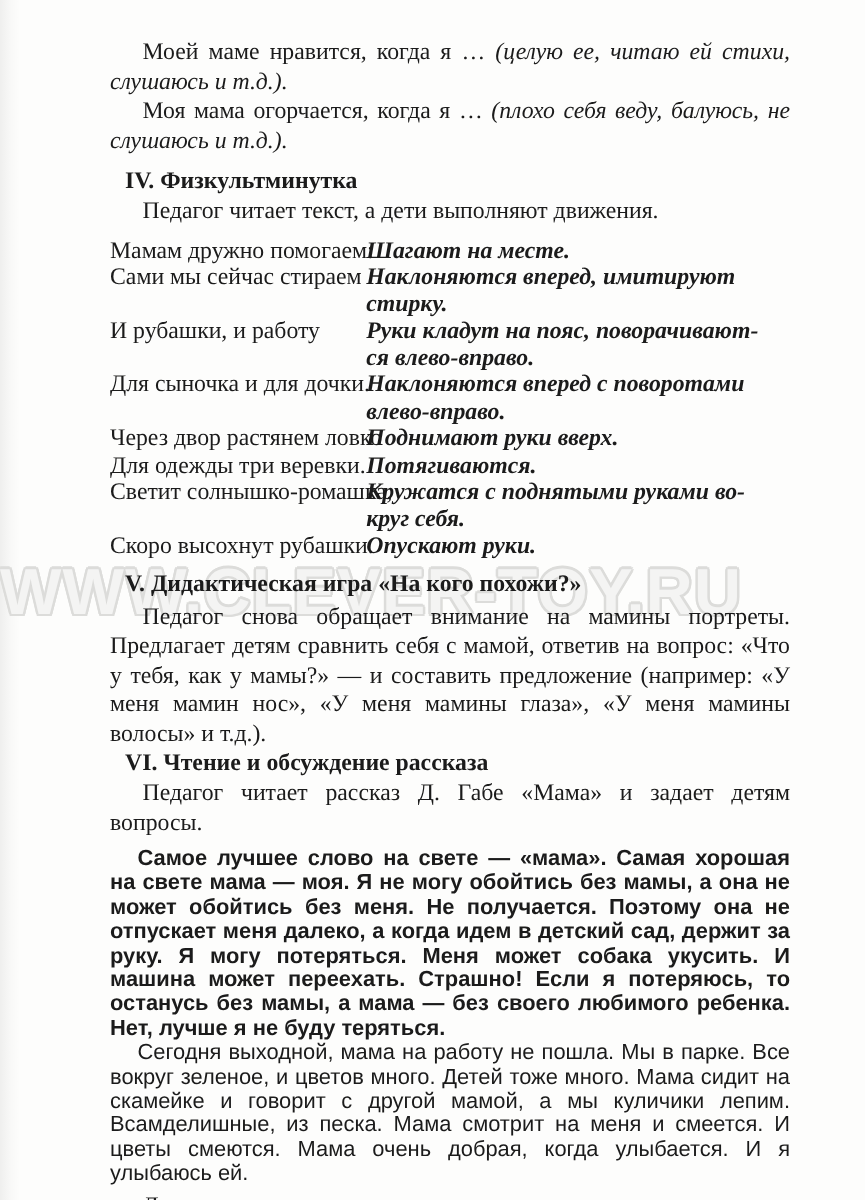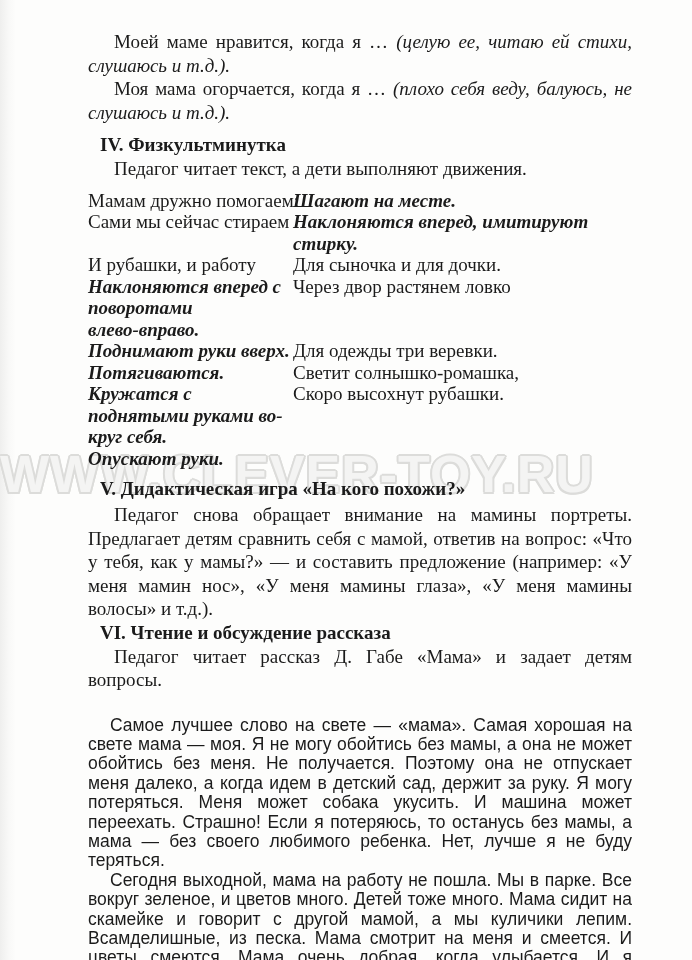--- a/index.html
+++ b/index.html
@@ -89,21 +89,21 @@
 
   .p5 { margin-top: 2px; }
 
   .story {
     font-family: "Liberation Sans", sans-serif;
     font-size: 17.5px;
     line-height: 19.4px;
     text-align: justify;
     text-indent: 22px;
   }
-  .story.first { margin-top: 24px; }
+  .story.first { margin-top: 7px; font-weight: bold; }
 
   .q-intro {
     margin-top: 5px;
     font-size: 19px;
     line-height: 22px;
     text-indent: 26px;
   }
 </style>
 </head>
 <body>
@@ -122,20 +122,22 @@
 
     <p class="body-p after-heading">Педагог читает текст, а дети выполняют движения.</p>
 
     <div class="ex-table">
       <div class="act">Мамам дружно помогаем:</div>
       <div class="mov">Шагают на месте.</div>
       <div class="act">Сами мы сейчас стираем</div>
       <div class="mov">Наклоняются вперед, имитируют
 стирку.</div>
       <div class="act">И рубашки, и работу</div>
+      <div class="mov">Руки кладут на пояс, поворачивают-
+ся влево-вправо.</div>
       <div class="act">Для сыночка и для дочки.</div>
       <div class="mov">Наклоняются вперед с поворотами
 влево-вправо.</div>
       <div class="act">Через двор растянем ловко</div>
       <div class="mov">Поднимают руки вверх.</div>
       <div class="act">Для одежды три веревки.</div>
       <div class="mov">Потягиваются.</div>
       <div class="act">Светит солнышко-ромашка,</div>
       <div class="mov">Кружатся с поднятыми руками во-
 круг себя.</div>

